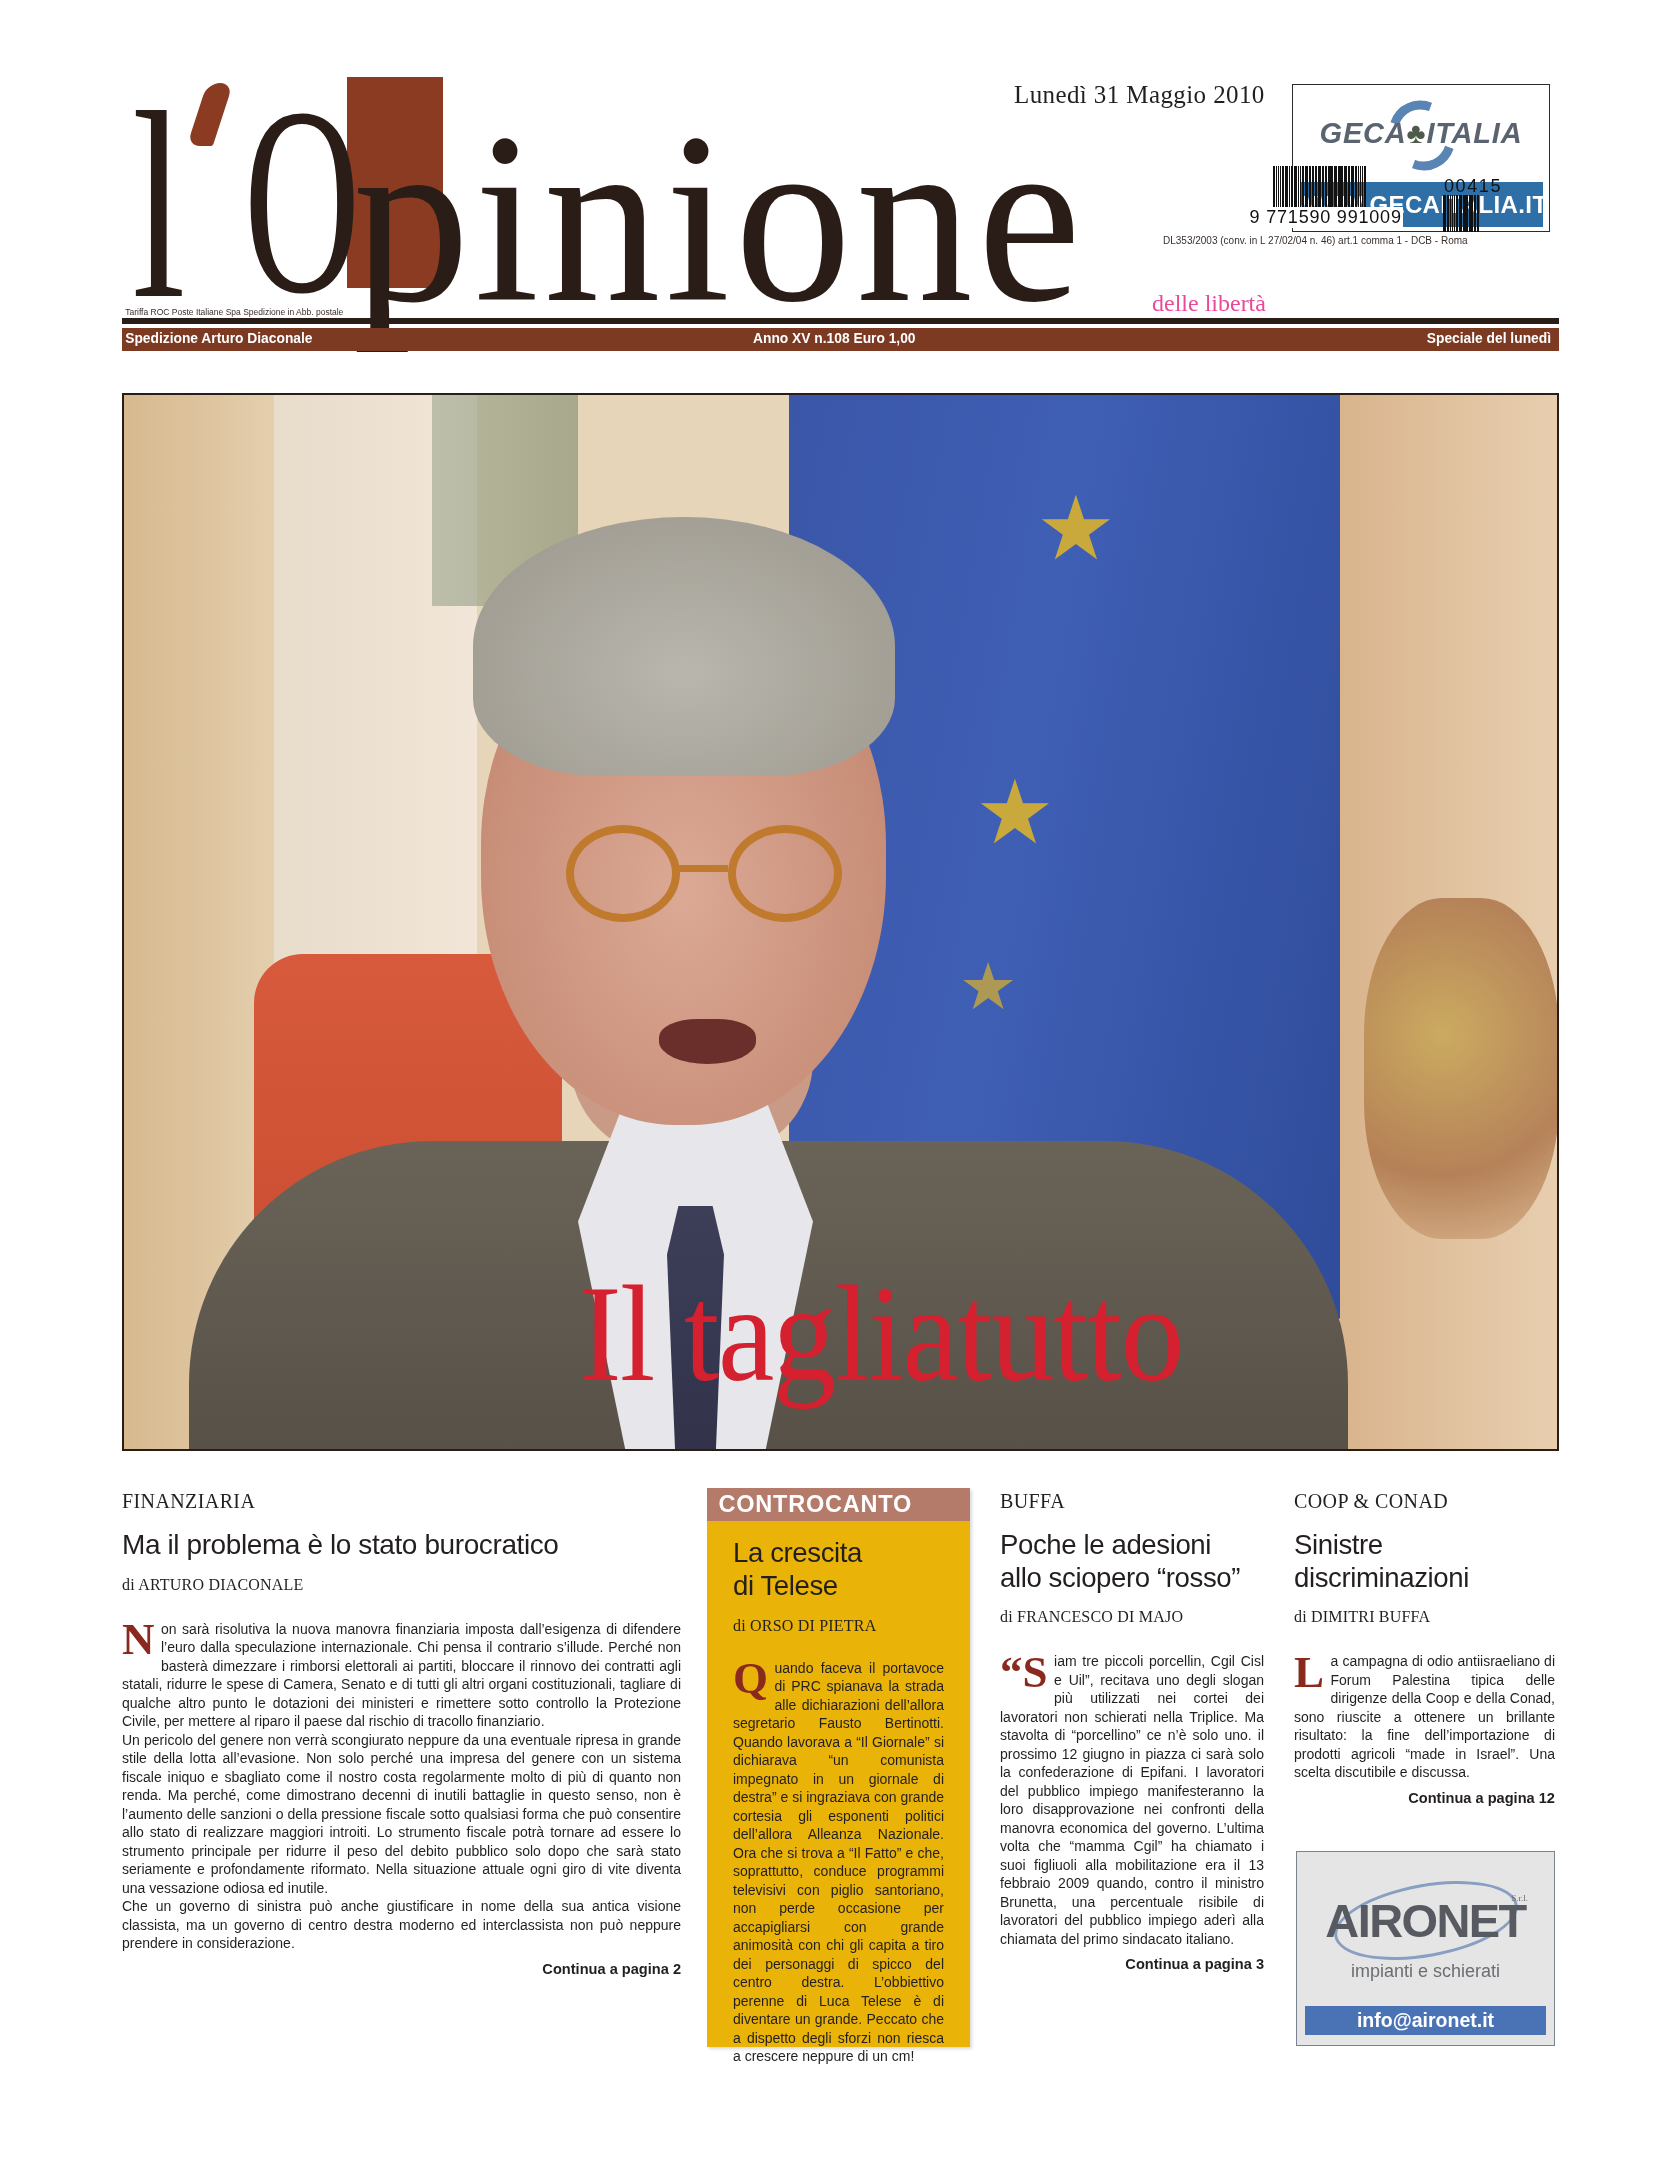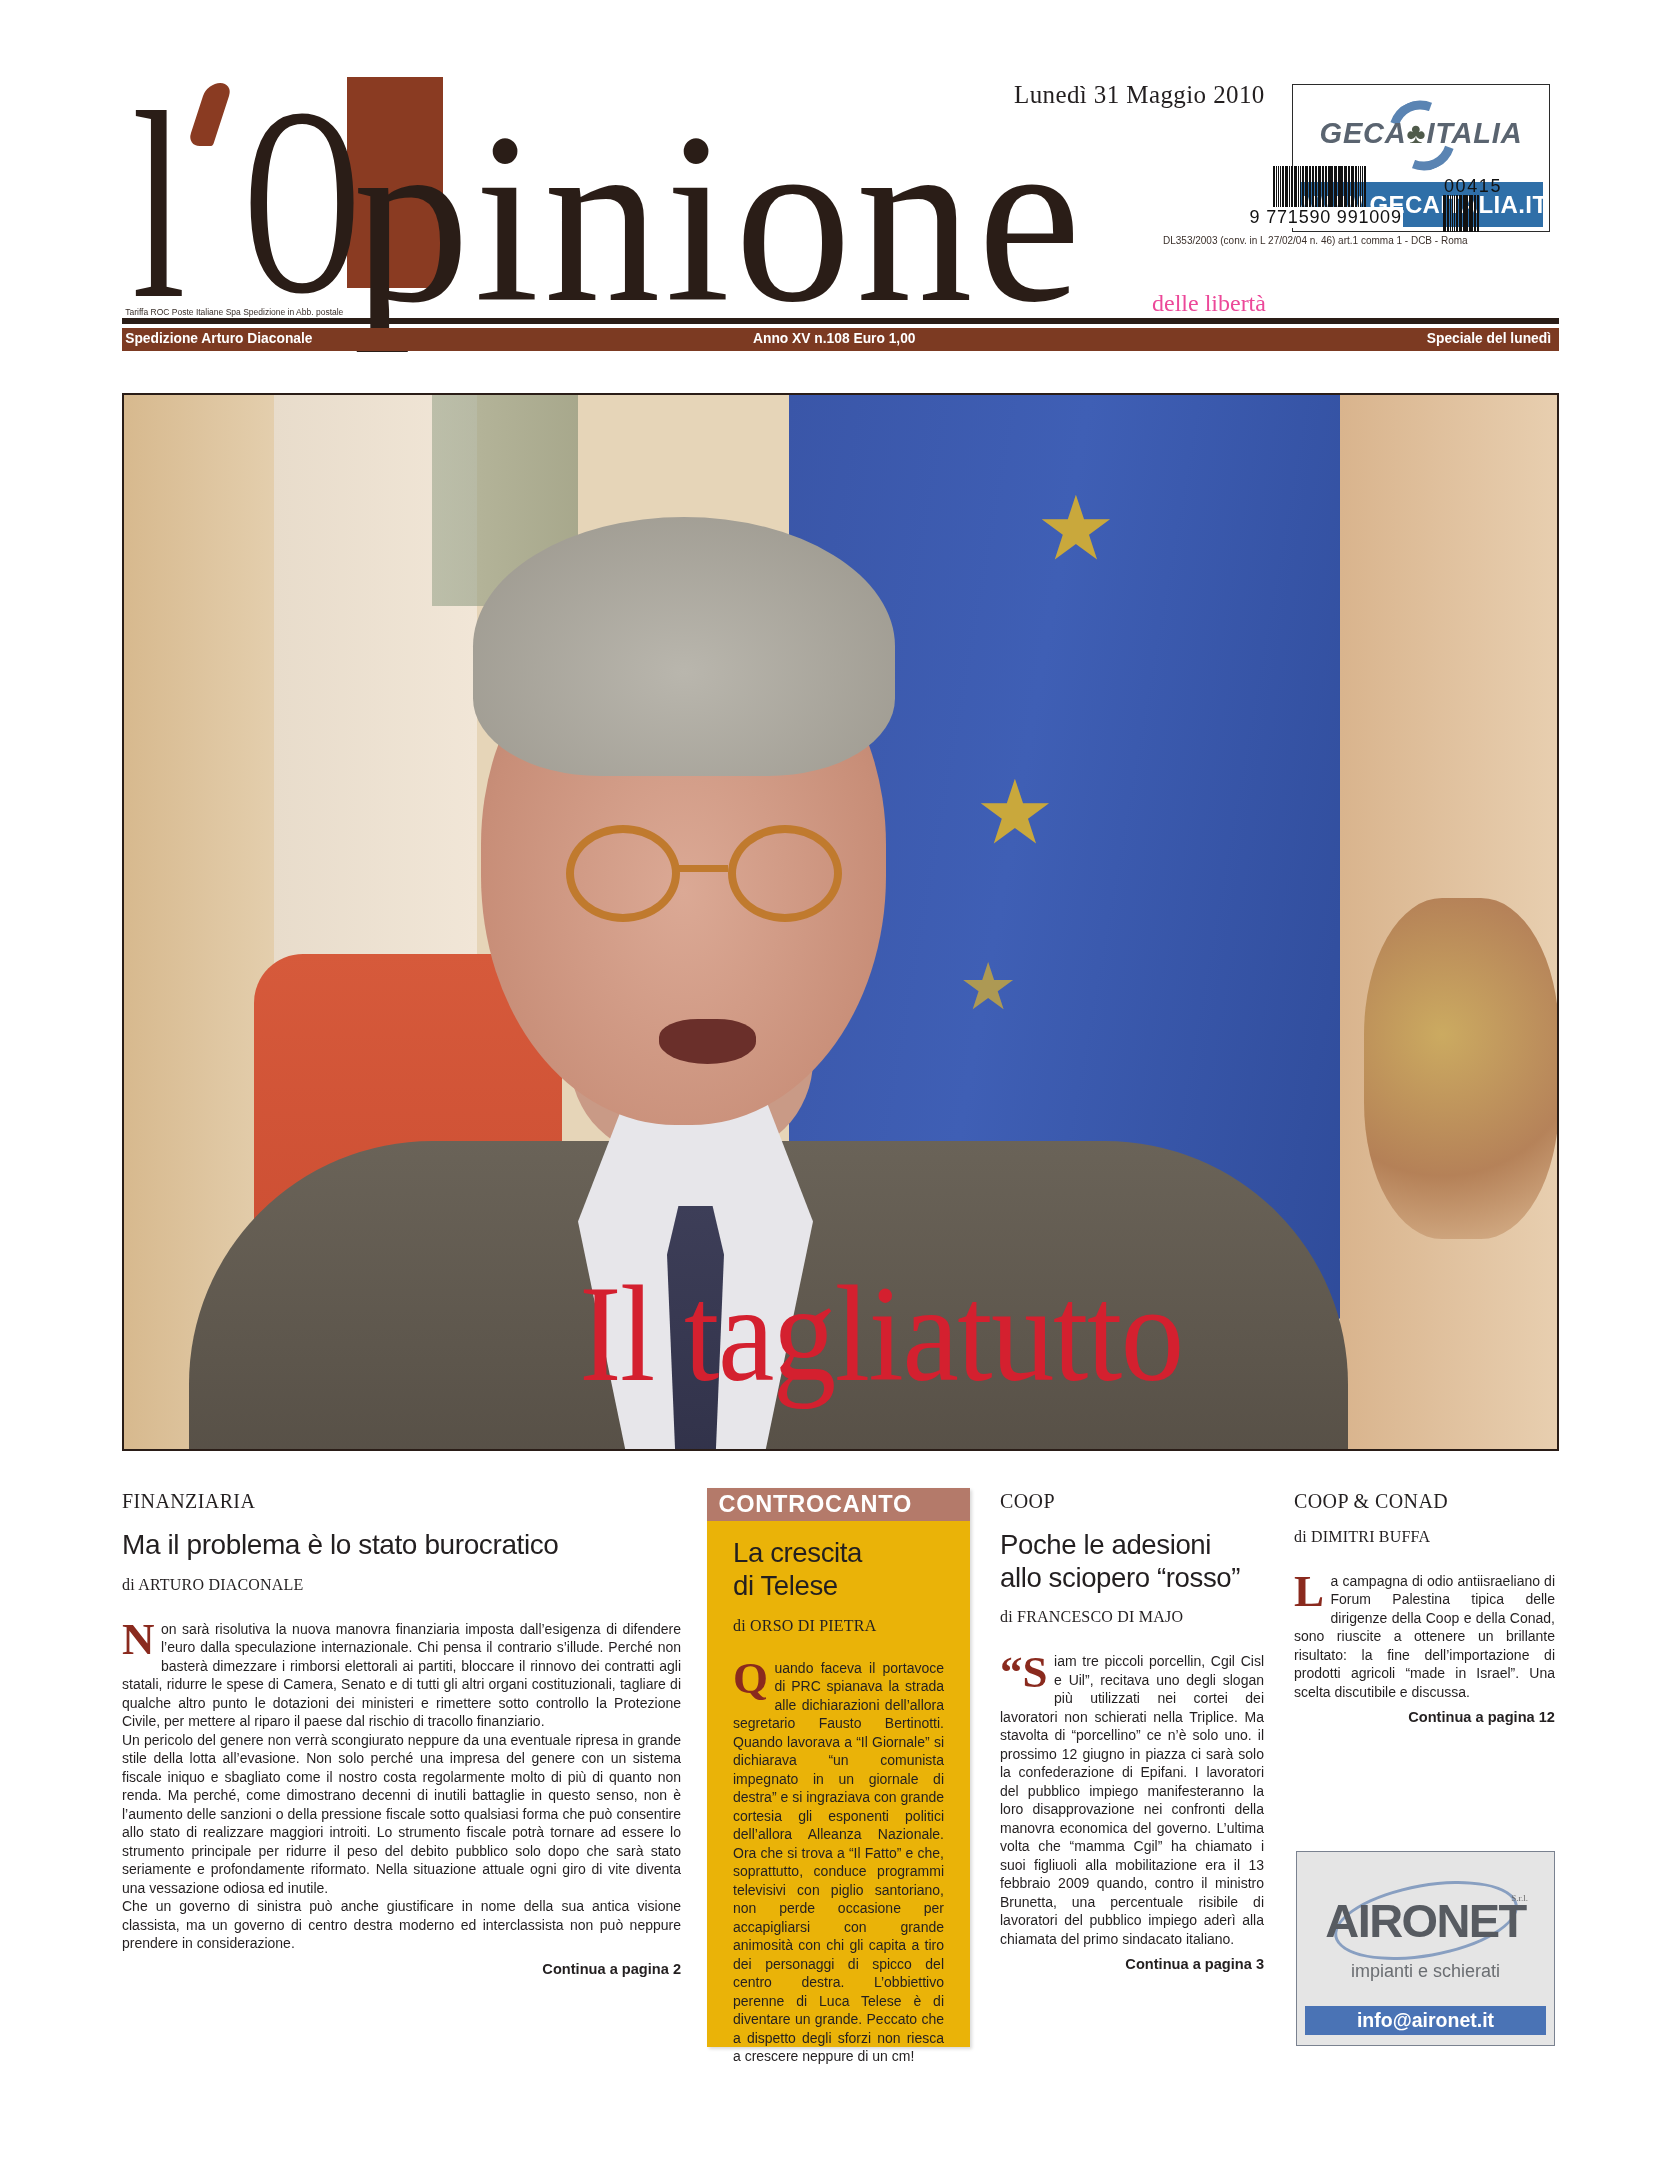--- a/index.html
+++ b/index.html
@@ -239,35 +239,39 @@
     </h2>
     <div class="byline">di ORSO DI PIETRA</div>
     <div class="body">
       <span class="dropcap">Q</span>
       <p>uando faceva il portavoce di PRC spianava la strada alle dichiarazioni dell’allora segretario Fausto Bertinotti. Quando lavorava a “Il Giornale” si dichiarava “un comunista impegnato in un giornale di destra” e si ingraziava con grande cortesia gli esponenti politici dell’allora Alleanza Nazionale. Ora che si trova a “Il Fatto” e che, soprattutto, conduce programmi televisivi con piglio santoriano, non perde occasione per accapigliarsi con grande animosità con chi gli capita a tiro dei personaggi di spicco del centro destra. L’obbiettivo perenne di Luca Telese è di diventare un grande. Peccato che a dispetto degli sforzi non riesca a crescere neppure di un cm!</p>
     </div>
   </div>
 </article>
 
 <article class="article art-3">
-  <div class="kicker">COOP</div>
+  <div class="kicker">BUFFA</div>
   <h2 class="title" style="font-weight:normal;">
     <span>Poche le adesioni</span><br>
     <span>allo sciopero “rosso”</span>
   </h2>
   <div class="byline">di FRANCESCO DI MAJO</div>
   <div class="body">
     <span class="dropcap">“S</span>
     <p>iam tre piccoli porcellin, Cgil Cisl e Uil”, recitava uno degli slogan più utilizzati nei cortei dei lavoratori non schierati nella Triplice. Ma stavolta di “porcellino” ce n’è solo uno. il prossimo 12 giugno in piazza ci sarà solo la confederazione di Epifani. I lavoratori del pubblico impiego manifesteranno la loro disapprovazione nei confronti della manovra economica del governo. L’ultima volta che “mamma Cgil” ha chiamato i suoi figliuoli alla mobilitazione era il 13 febbraio 2009 quando, contro il ministro Brunetta, una percentuale risibile di lavoratori del pubblico impiego aderì alla chiamata del primo sindacato italiano.</p>
   </div>
   <div class="continua">Continua a pagina 3</div>
 </article>
 
 <article class="article art-4">
   <div class="kicker">COOP &amp; CONAD</div>
+  <h2 class="title" style="font-weight:normal;">
+    <span>Sinistre</span><br>
+    <span>discriminazioni</span>
+  </h2>
   <div class="byline">di DIMITRI BUFFA</div>
   <div class="body">
     <span class="dropcap">L</span>
     <p>a campagna di odio antiisraeliano di Forum Palestina tipica delle dirigenze della Coop e della Conad, sono riuscite a ottenere un brillante risultato: la fine dell’importazione di prodotti agricoli “made in Israel”. Una scelta discutibile e discussa.</p>
   </div>
   <div class="continua">Continua a pagina 12</div>
 </article>
 
 <div class="aironet-ad">
   <div class="aironet-swoosh"></div>

